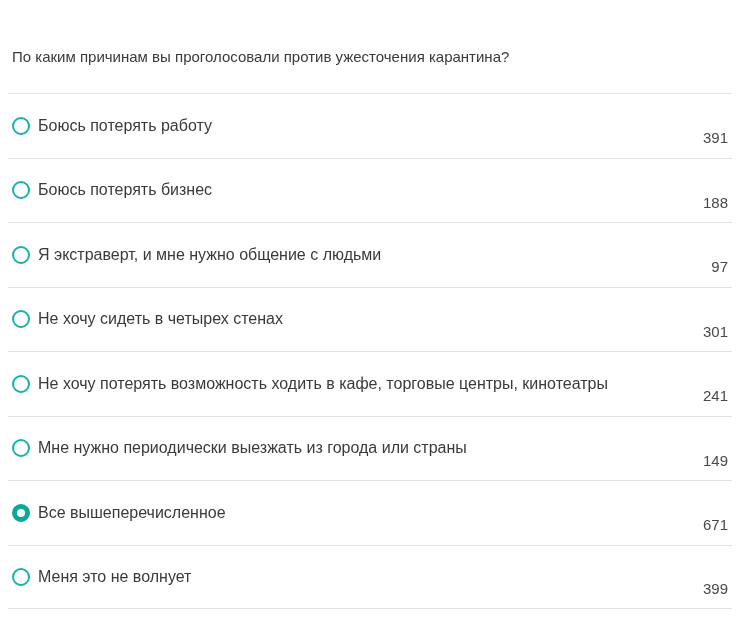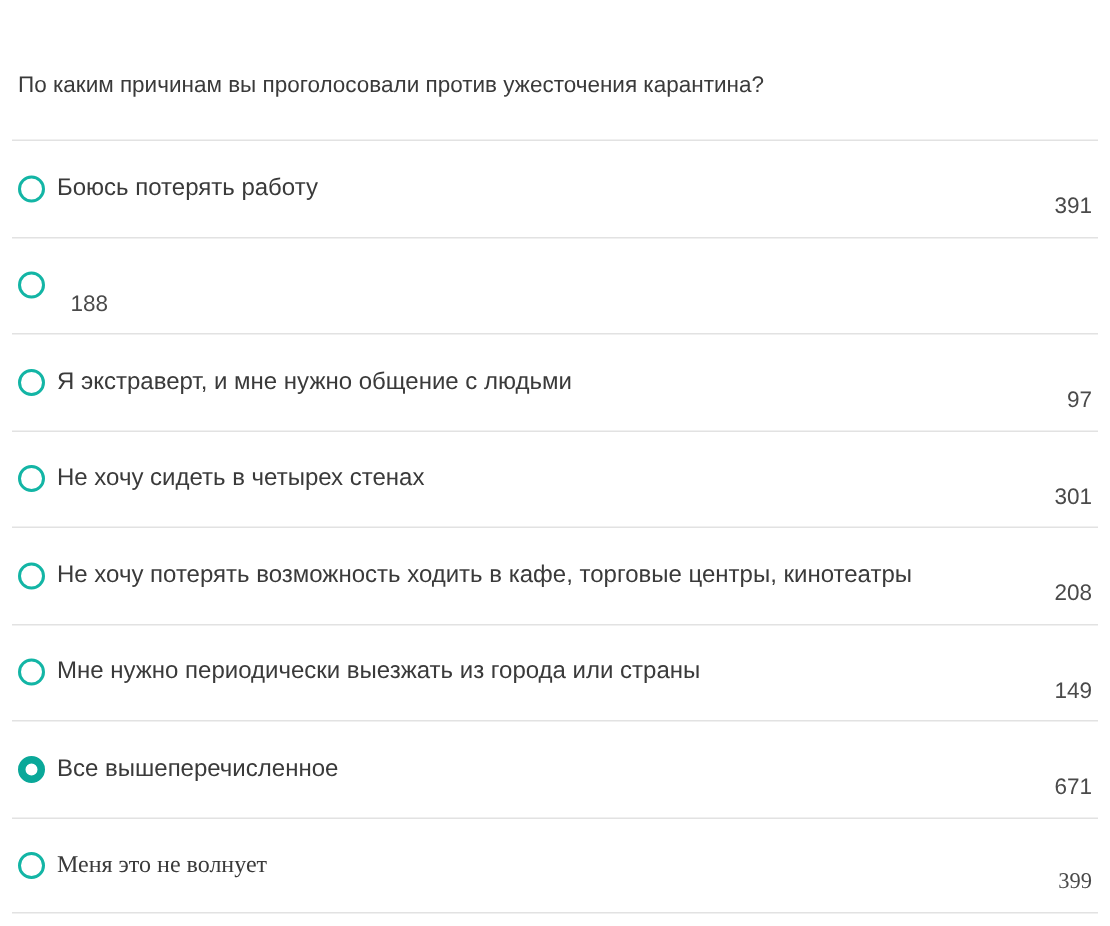--- a/index.html
+++ b/index.html
@@ -39,21 +39,20 @@
     height: 64.5px;
     box-sizing: border-box;
     border-top: 1px solid #e2e2e2;
     display: flex;
     align-items: center;
     padding: 0 4px;
     cursor: pointer;
   }
   .option-row.last {
     border-bottom: 1px solid #e2e2e2;
-    font-family: Liberation Serif, serif;
   }
   .radio {
     flex: 0 0 auto;
     width: 18px;
     height: 18px;
     border-radius: 50%;
     border: 2px solid #13b5a5;
     box-sizing: border-box;
     margin-right: 8px;
     position: relative;
@@ -90,39 +89,40 @@
   <div class="options">
 
     <div class="option-row">
       <span class="radio"></span>
       <span class="option-label">Боюсь потерять работу</span>
       <span class="option-count">391</span>
     </div>
 
     <div class="option-row">
       <span class="radio"></span>
+      <span class="option-label">Боюсь потерять бизнес</span>
       <span class="option-count">188</span>
     </div>
 
     <div class="option-row">
       <span class="radio"></span>
       <span class="option-label">Я экстраверт, и мне нужно общение с людьми</span>
       <span class="option-count">97</span>
     </div>
 
     <div class="option-row">
       <span class="radio"></span>
       <span class="option-label">Не хочу сидеть в четырех стенах</span>
       <span class="option-count">301</span>
     </div>
 
     <div class="option-row">
       <span class="radio"></span>
       <span class="option-label">Не хочу потерять возможность ходить в кафе, торговые центры, кинотеатры</span>
-      <span class="option-count">208</span>
+      <span class="option-count">241</span>
     </div>
 
     <div class="option-row">
       <span class="radio"></span>
       <span class="option-label">Мне нужно периодически выезжать из города или страны</span>
       <span class="option-count">149</span>
     </div>
 
     <div class="option-row">
       <span class="radio selected"></span>

